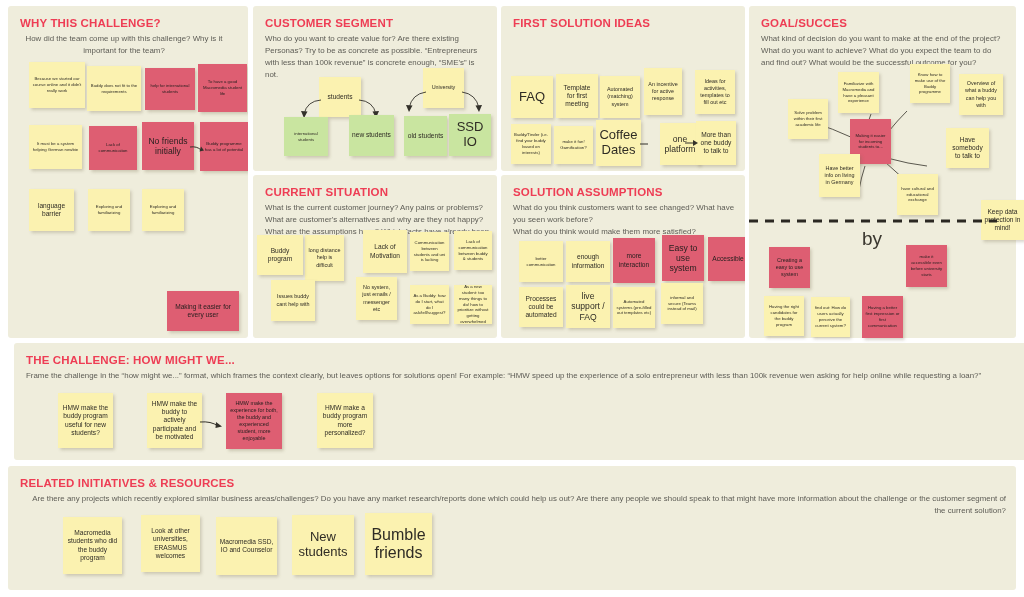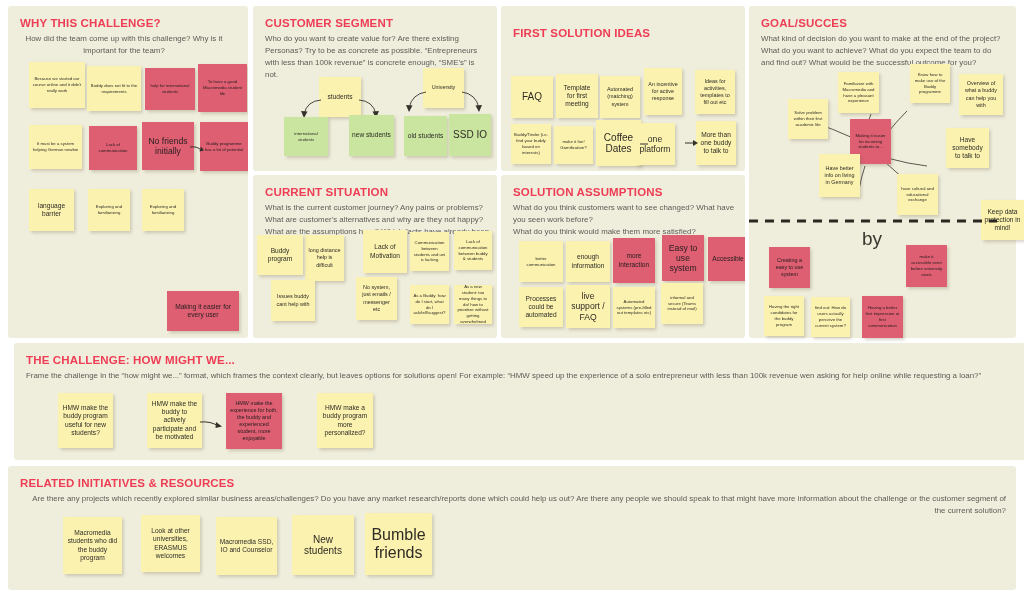--- a/index.html
+++ b/index.html
@@ -50,21 +50,21 @@
     word-break:break-word;
     hyphens:auto;
   }
   .note.y{background:#fbf2b0;}
   .note.g{background:#c9e5a0;}
   .note.r{background:#de5e72;color:#2a2020;}
   .fs-xs{font-size:4.3px;line-height:1.35;}
   .fs-s{font-size:5.4px;line-height:1.3;}
   .fs-m{font-size:6.6px;line-height:1.25;}
   .fs-l{font-size:8.6px;line-height:1.2;}
-  .fs-xl{font-size:10px;line-height:1.15;}
+  .fs-xl{font-size:13px;line-height:1.15;}
   .fs-xxl{font-size:16px;line-height:1.1;}
 
   .arrow{position:absolute;pointer-events:none;}
   .divider{position:absolute;}
   .by-label{
     position:absolute;
     font-size:19px;
     color:#3a372f;
     font-family:"Liberation Sans", sans-serif;
   }
@@ -141,32 +141,32 @@
 
     <div class="note y fs-s" style="left:18px;top:105px;width:44px;height:41px;">Issues buddy cant help with</div>
     <div class="note y fs-s" style="left:103px;top:102px;width:41px;height:43px;">No system, just emails / messenger etc</div>
     <div class="note y fs-xs" style="left:157px;top:110px;width:39px;height:39px;">As a Buddy: how do I start, what do I ask/tell/suggest?</div>
     <div class="note y fs-xs" style="left:201px;top:110px;width:38px;height:39px;">As a new student: too many things to do/ how to prioritize without getting overwhelmed</div>
   </div>
 
   <div class="note y fs-m" style="position:absolute;left:257px;top:235px;width:46px;height:40px;">Buddy program</div>
 
   <div class="panel" style="left:501px;top:6px;width:244px;height:165px;">
-    <div class="panel-title" style="left:12px;top:21px;">FIRST SOLUTION IDEAS</div>
+    <div class="panel-title" style="left:12px;top:11px;">FIRST SOLUTION IDEAS</div>
 
     <div class="note y fs-xl" style="left:10px;top:70px;width:42px;height:42px;">FAQ</div>
     <div class="note y fs-m" style="left:55px;top:68px;width:42px;height:44px;">Template for first meeting</div>
     <div class="note y fs-s" style="left:99px;top:70px;width:40px;height:42px;">Automated (matching) system</div>
     <div class="note y fs-s" style="left:143px;top:62px;width:38px;height:47px;">An incentive for active response</div>
     <div class="note y fs-s" style="left:194px;top:64px;width:40px;height:44px;">Ideas for activities, templates to fill out etc</div>
 
     <div class="note y fs-xs" style="left:10px;top:118px;width:40px;height:40px;">Buddy/Tinder (i.e. find your buddy based on interests)</div>
     <div class="note y fs-xs" style="left:53px;top:120px;width:39px;height:38px;">make it fun! Gamification?</div>
     <div class="note y fs-xl" style="left:95px;top:114px;width:45px;height:46px;">Coffee Dates</div>
-    <div class="note y fs-l" style="left:134px;top:117px;width:40px;height:42px;">one platform</div>
+    <div class="note y fs-l" style="left:159px;top:117px;width:40px;height:42px;">one platform</div>
     <div class="note y fs-m" style="left:195px;top:115px;width:40px;height:44px;">More than one buddy to talk to</div>
 
     <svg class="arrow" style="left:139px;top:136px;width:8px;height:4px;" viewBox="0 0 8 4">
       <path d="M0 2 L8 2" stroke="#33312a" stroke-width="1"></path>
     </svg>
     <svg class="arrow" style="left:184px;top:133px;width:13px;height:8px;" viewBox="0 0 13 8">
       <path d="M0 4 L9 4" stroke="#33312a" stroke-width="1"></path>
       <path d="M8 1 L13 4 L8 7 Z" fill="#33312a"></path>
     </svg>
   </div>

